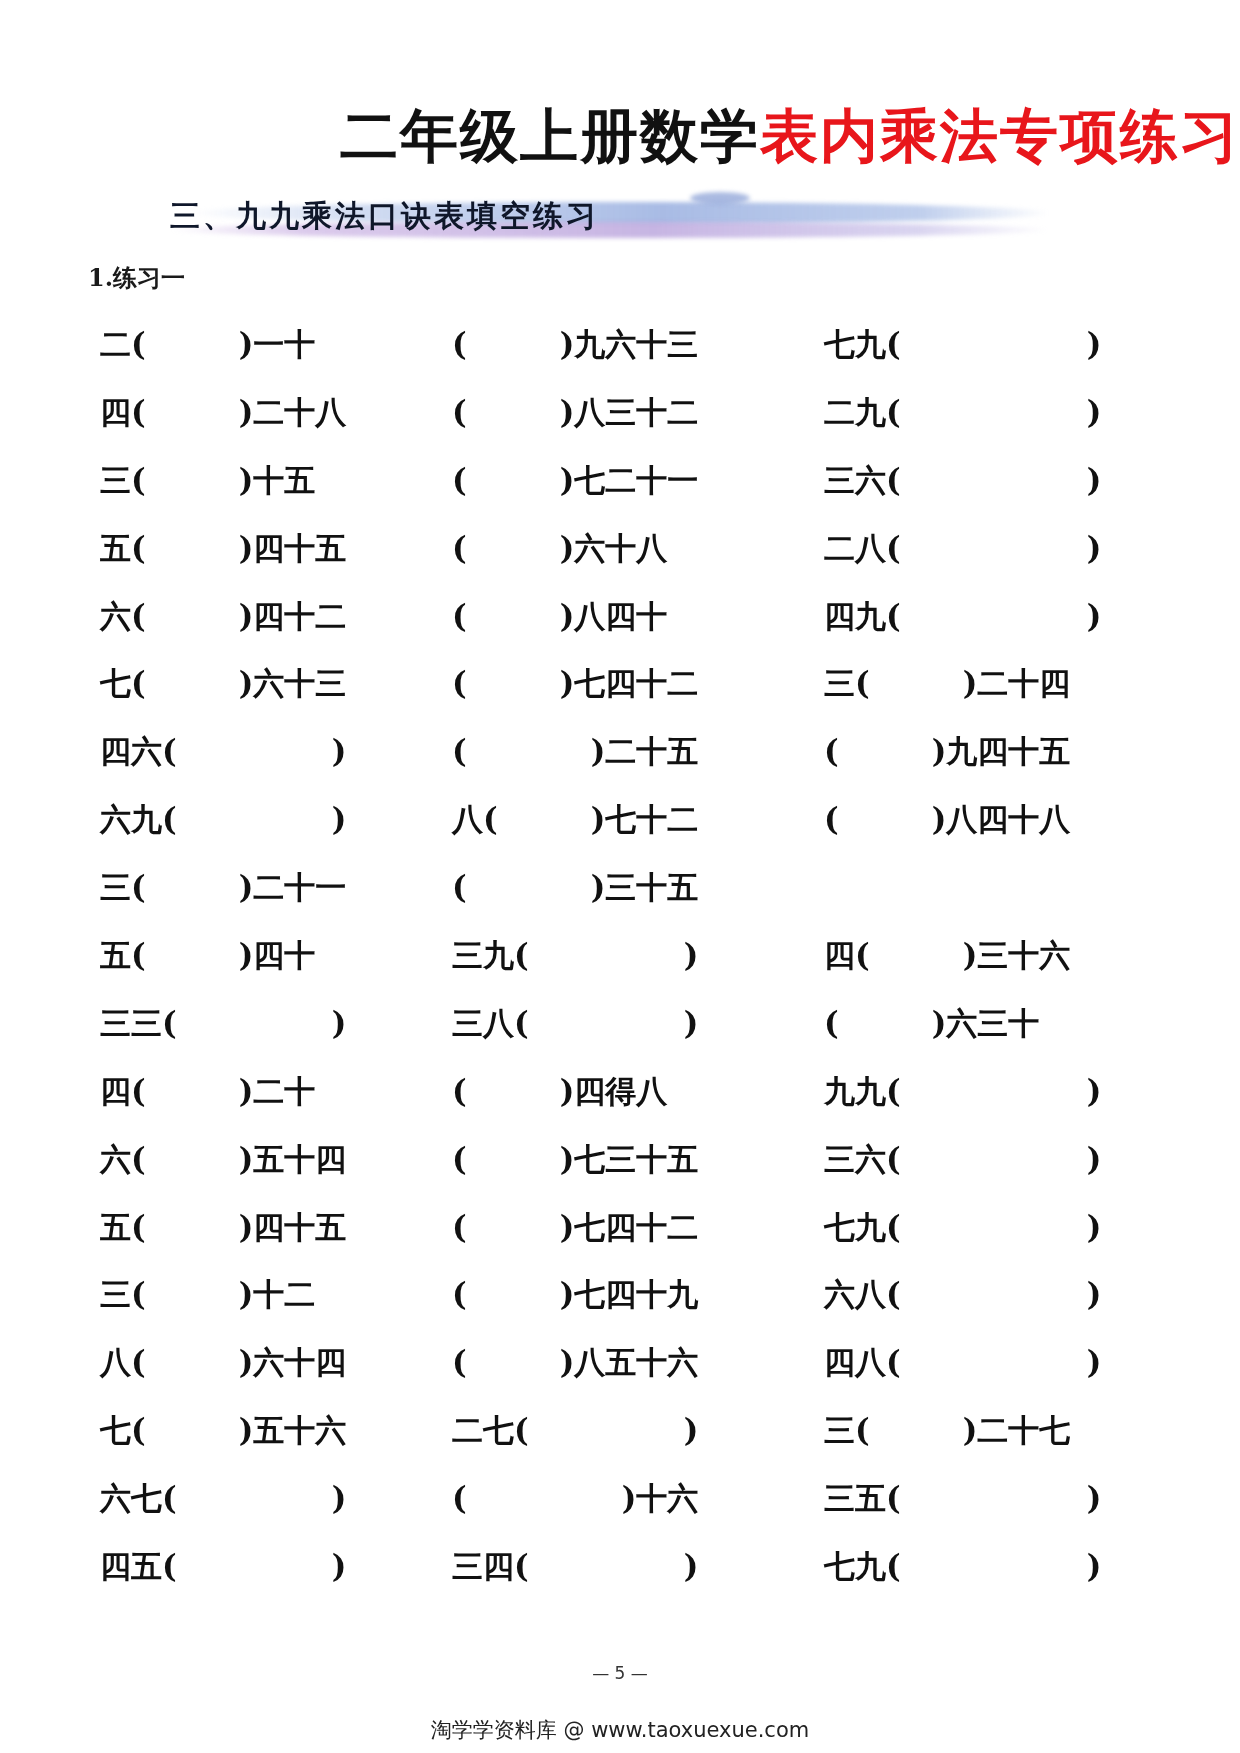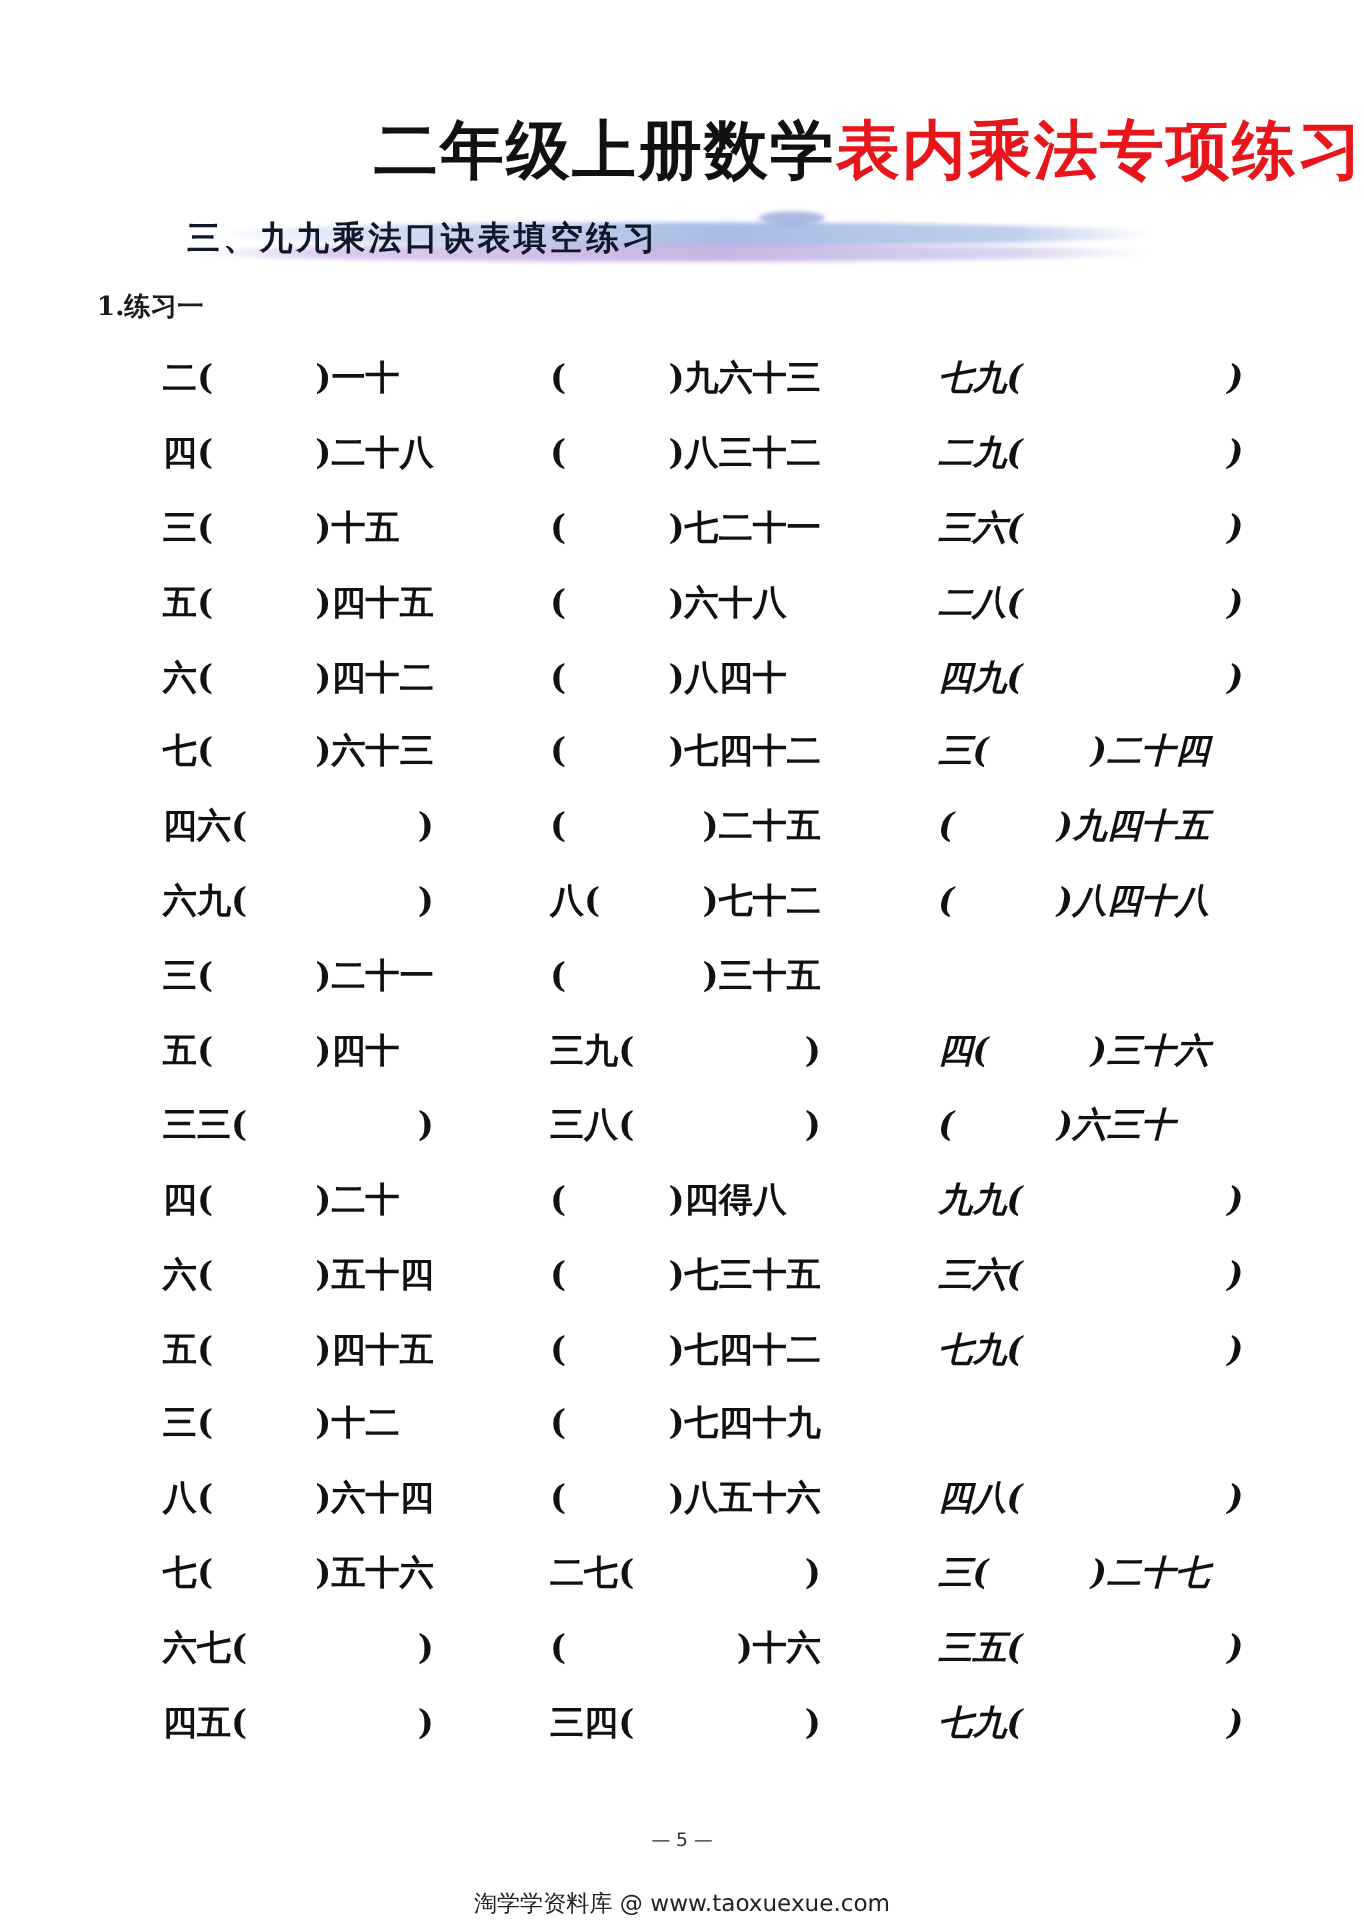--- a/index.html
+++ b/index.html
@@ -34,28 +34,28 @@
   .banner .subtitle {
     position: absolute; left: 0; top: 8px; width: 100%; 
     font-size: 30px; font-weight: bold; color: #0f172a; letter-spacing: 3px;
   }
   .section-label {
     position: absolute; top: 262px; left: 88px; font-size: 24px; font-weight: bold; color: #1a1a1a;
   }
   .grid {
     position: absolute; top: 322px; left: 100px; width: 1000px;
   }
-  .row { position: relative; height: 67.9px; margin-left: 48px; }
+  .row { position: relative; height: 67.9px; }
   .cell {
     position: absolute; top: 0; font-size: 31px; font-weight: bold; color: #111;
     white-space: pre; line-height: 44px;
   }
   .c0 { left: 0px; }
   .c1 { left: 352px; }
-  .c2 { left: 705px; font-style: italic; }
+  .c2 { left: 724px; }
   .page-num {
     position: absolute; top: 1663px; left: 0; width: 1240px; text-align: center;
     font-size: 17px; color: #333; font-family: "DejaVu Sans", sans-serif;
   }
   .footer {
     position: absolute; top: 1716px; left: 0; width: 1240px; text-align: center;
     font-size: 21px; color: #222; font-family: "DejaVu Sans", sans-serif;
   }
 </style>
 </head>
@@ -140,20 +140,21 @@
       <div class="cell c2">三六(　　　　　　)</div>
     </div>
     <div class="row">
       <div class="cell c0">五(　　　)四十五</div>
       <div class="cell c1">(　　　)七四十二</div>
       <div class="cell c2">七九(　　　　　　)</div>
     </div>
     <div class="row">
       <div class="cell c0">三(　　　)十二</div>
       <div class="cell c1">(　　　)七四十九</div>
+      <div class="cell c2">六八(　　　　　　)</div>
     </div>
     <div class="row">
       <div class="cell c0">八(　　　)六十四</div>
       <div class="cell c1">(　　　)八五十六</div>
       <div class="cell c2">四八(　　　　　　)</div>
     </div>
     <div class="row">
       <div class="cell c0">七(　　　)五十六</div>
       <div class="cell c1">二七(　　　　　)</div>
       <div class="cell c2">三(　　　)二十七</div>

